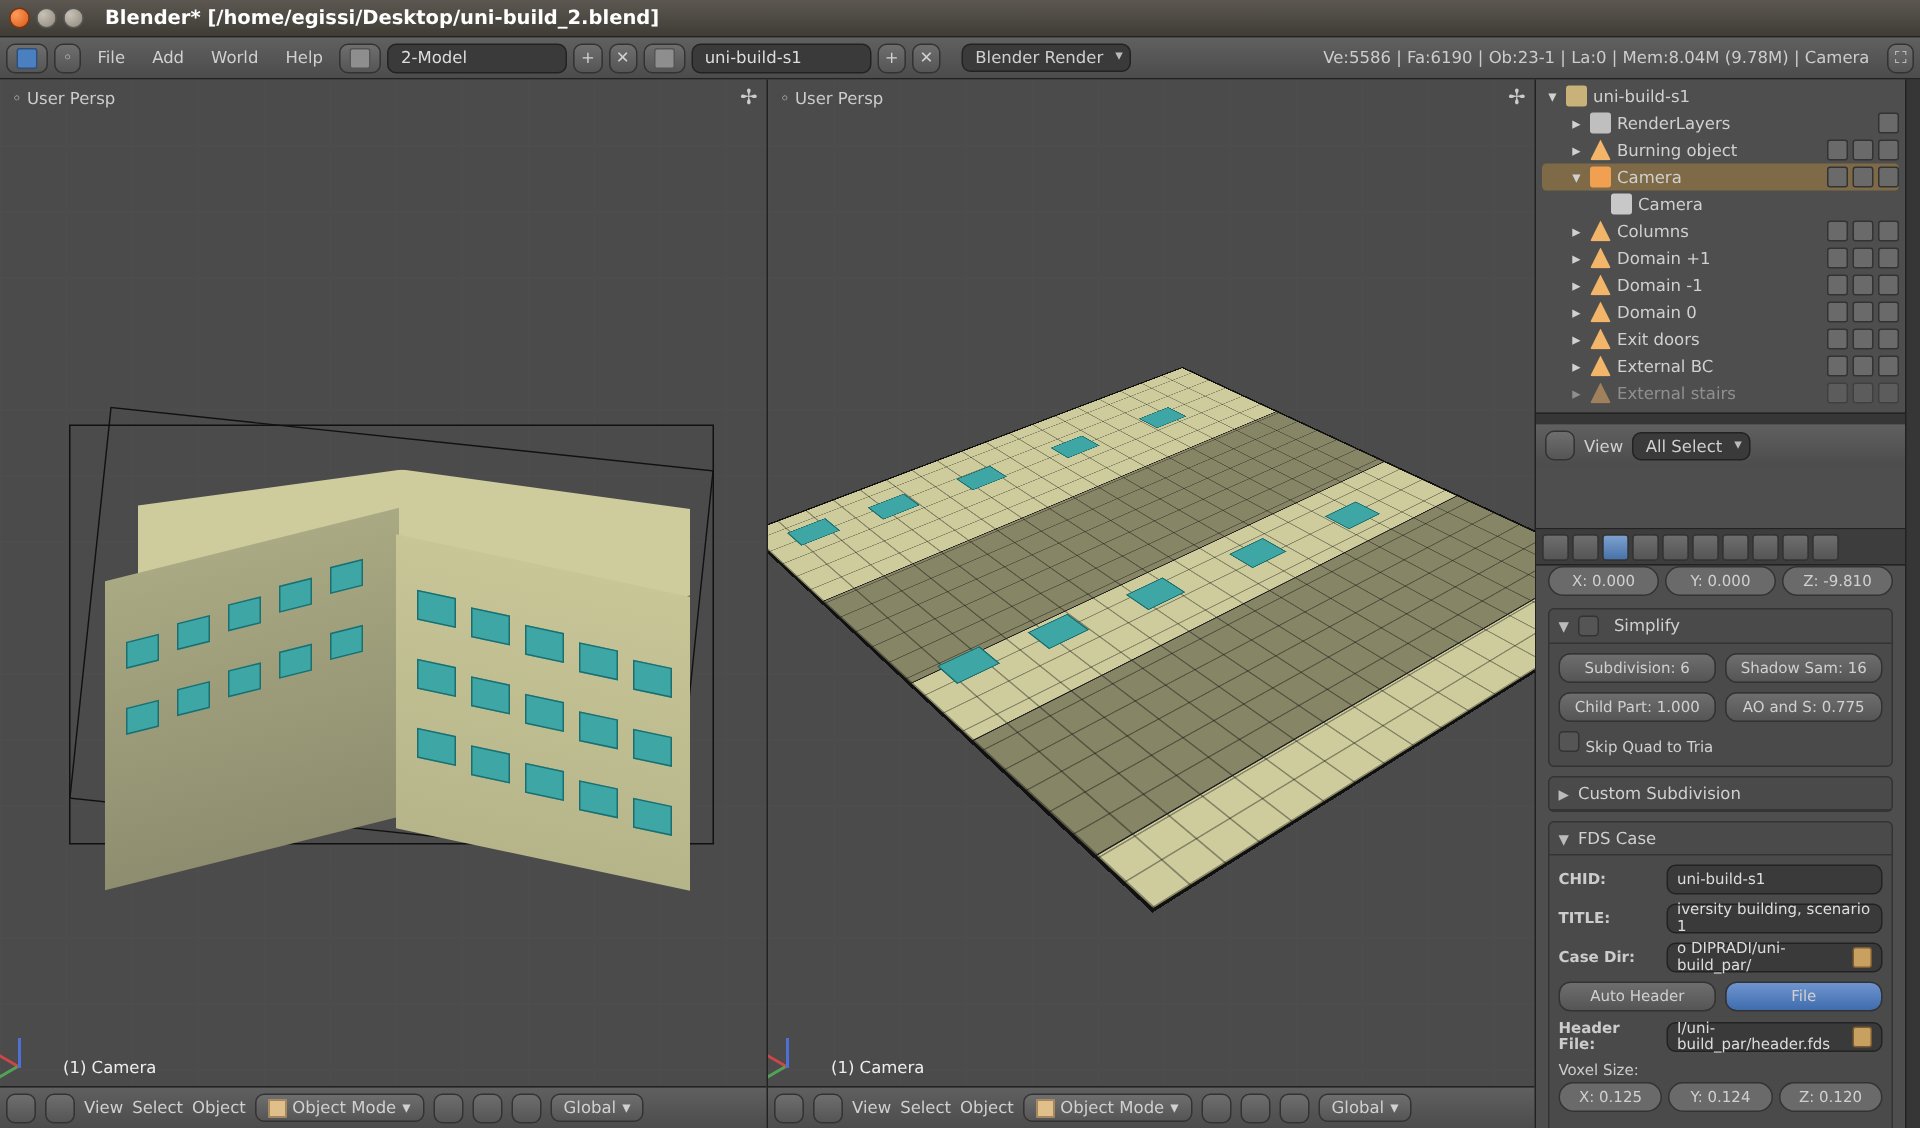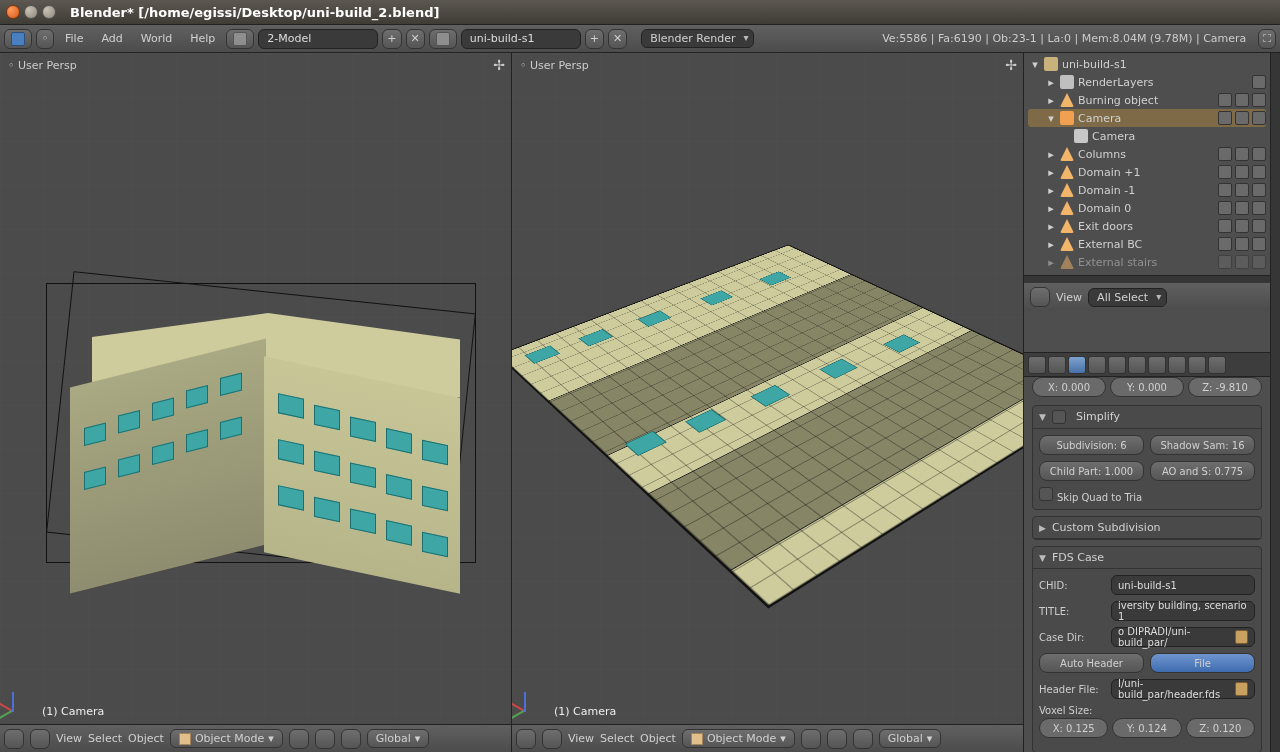--- a/index.html
+++ b/index.html
@@ -216,21 +216,21 @@
   .panel .pbody{ padding:6px;}
   .btn-row{display:flex; gap:6px; margin-bottom:6px;}
   .btn {
     flex:1; background:linear-gradient(#6e6e6e,#555); border:1px solid #333;
     border-radius:8px; height:20px; display:flex; align-items:center; justify-content:center;
     font-size:10px;
   }
   .btn.primary{ background:linear-gradient(#6f95cf,#3f6cae);}
   .chk { width:14px; height:14px; border:1px solid #333; background:#555; border-radius:3px; display:inline-block; margin-right:4px;}
   .field-row{ display:flex; align-items:center; gap:8px; margin-bottom:6px;}
-  .field-row label{ width:64px; color:#ccc; font-size:10px;}
+  .field-row label{ width:64px; color:#ccc; font-size:10px;font-weight:bold;}
   .txtin{
     flex:1; background:#3a3a3a; border:1px solid #222; border-radius:6px;
     height:20px; padding:0 6px; color:#ddd; display:flex; align-items:center; font-size:10px;
   }
   .txtin .folder{ width:14px; height:14px; background:#c8a060; border:1px solid #7c5c30; border-radius:2px; margin-left:4px;}
   .voxel-label{ font-size:10px; color:#ccc; margin:4px 0 2px 0;}
   .scroll-stub{height:8px;background:#363636;border-top:1px solid #222;}
   .right-scroll{ width:10px; background:#363636; border-left:1px solid #222;}
   .outer-right{ display:flex;}
 </style>

